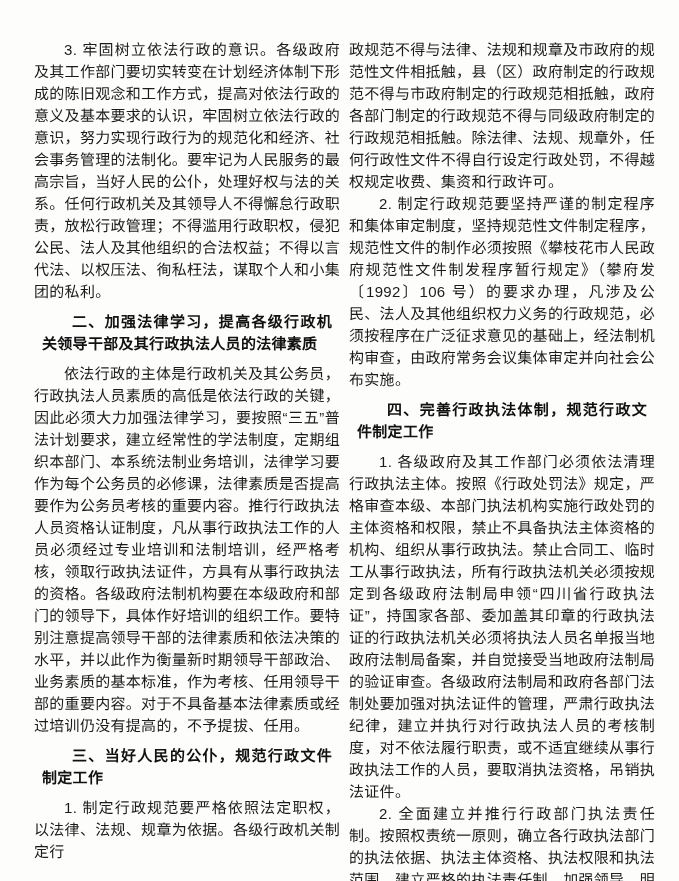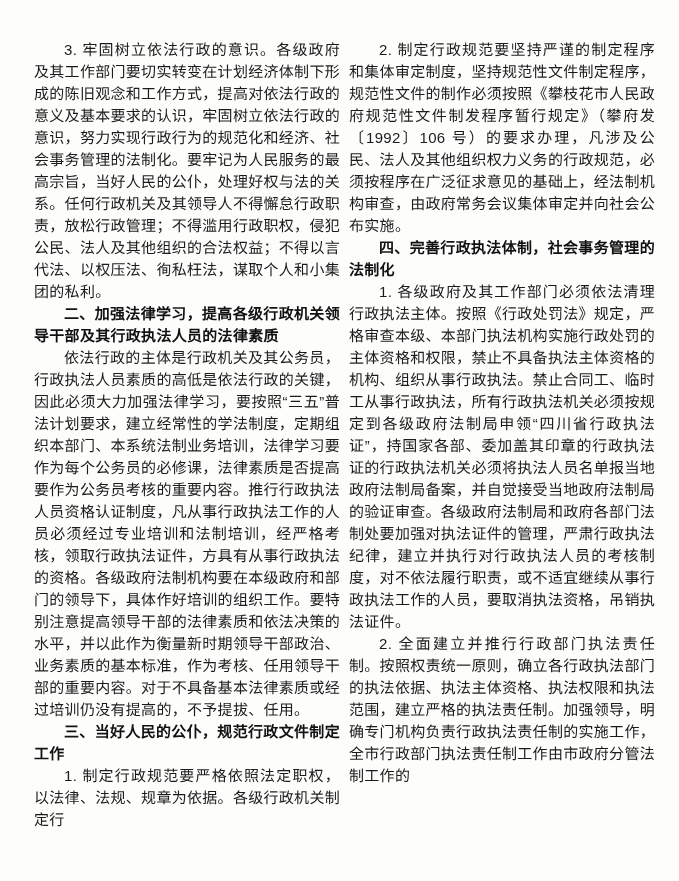--- a/index.html
+++ b/index.html
@@ -36,21 +36,21 @@
     word-break: break-all;
   }
   .col p {
     margin: 0;
     text-indent: 2em;
   }
   .col p.cont {
     text-indent: 0;
   }
   .col h3 {
-    margin: 0;
+    margin: 8px;
     font-size: 15px;
     font-weight: 700;
     line-height: 22px;
     text-indent: 2em;
     color: #111111;
   }
 </style>
 </head>
 <body>
 
@@ -59,20 +59,21 @@
 
     <div class="col">
       <p>3. 牢固树立依法行政的意识。各级政府及其工作部门要切实转变在计划经济体制下形成的陈旧观念和工作方式，提高对依法行政的意义及基本要求的认识，牢固树立依法行政的意识，努力实现行政行为的规范化和经济、社会事务管理的法制化。要牢记为人民服务的最高宗旨，当好人民的公仆，处理好权与法的关系。任何行政机关及其领导人不得懈怠行政职责，放松行政管理；不得滥用行政职权，侵犯公民、法人及其他组织的合法权益；不得以言代法、以权压法、徇私枉法，谋取个人和小集团的私利。</p>
       <h3>二、加强法律学习，提高各级行政机关领导干部及其行政执法人员的法律素质</h3>
       <p>依法行政的主体是行政机关及其公务员，行政执法人员素质的高低是依法行政的关键，因此必须大力加强法律学习，要按照“三五”普法计划要求，建立经常性的学法制度，定期组织本部门、本系统法制业务培训，法律学习要作为每个公务员的必修课，法律素质是否提高要作为公务员考核的重要内容。推行行政执法人员资格认证制度，凡从事行政执法工作的人员必须经过专业培训和法制培训，经严格考核，领取行政执法证件，方具有从事行政执法的资格。各级政府法制机构要在本级政府和部门的领导下，具体作好培训的组织工作。要特别注意提高领导干部的法律素质和依法决策的水平，并以此作为衡量新时期领导干部政治、业务素质的基本标准，作为考核、任用领导干部的重要内容。对于不具备基本法律素质或经过培训仍没有提高的，不予提拔、任用。</p>
       <h3>三、当好人民的公仆，规范行政文件制定工作</h3>
       <p>1. 制定行政规范要严格依照法定职权，以法律、法规、规章为依据。各级行政机关制定行</p>
     </div>
 
     <div class="col">
+      <p class="cont">政规范不得与法律、法规和规章及市政府的规范性文件相抵触，县（区）政府制定的行政规范不得与市政府制定的行政规范相抵触，政府各部门制定的行政规范不得与同级政府制定的行政规范相抵触。除法律、法规、规章外，任何行政性文件不得自行设定行政处罚，不得越权规定收费、集资和行政许可。</p>
       <p>2. 制定行政规范要坚持严谨的制定程序和集体审定制度，坚持规范性文件制定程序，规范性文件的制作必须按照《攀枝花市人民政府规范性文件制发程序暂行规定》（攀府发〔1992〕106 号）的要求办理，凡涉及公民、法人及其他组织权力义务的行政规范，必须按程序在广泛征求意见的基础上，经法制机构审查，由政府常务会议集体审定并向社会公布实施。</p>
-      <h3>四、完善行政执法体制，社会事务管理的法制化</h3>
+      <h3>四、完善行政执法体制，规范行政文件制定工作</h3>
       <p>1. 各级政府及其工作部门必须依法清理行政执法主体。按照《行政处罚法》规定，严格审查本级、本部门执法机构实施行政处罚的主体资格和权限，禁止不具备执法主体资格的机构、组织从事行政执法。禁止合同工、临时工从事行政执法，所有行政执法机关必须按规定到各级政府法制局申领“四川省行政执法证”，持国家各部、委加盖其印章的行政执法证的行政执法机关必须将执法人员名单报当地政府法制局备案，并自觉接受当地政府法制局的验证审查。各级政府法制局和政府各部门法制处要加强对执法证件的管理，严肃行政执法纪律，建立并执行对行政执法人员的考核制度，对不依法履行职责，或不适宜继续从事行政执法工作的人员，要取消执法资格，吊销执法证件。</p>
       <p>2. 全面建立并推行行政部门执法责任制。按照权责统一原则，确立各行政执法部门的执法依据、执法主体资格、执法权限和执法范围，建立严格的执法责任制。加强领导，明确专门机构负责行政执法责任制的实施工作，全市行政部门执法责任制工作由市政府分管法制工作的</p>
     </div>
 
   </div>
 </div>
 
 </body></html>

